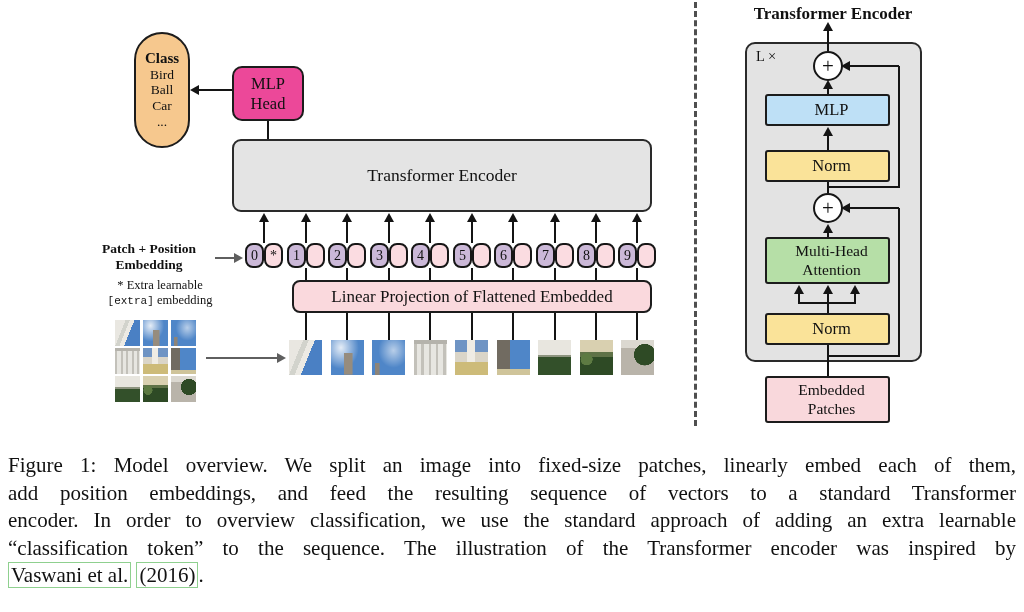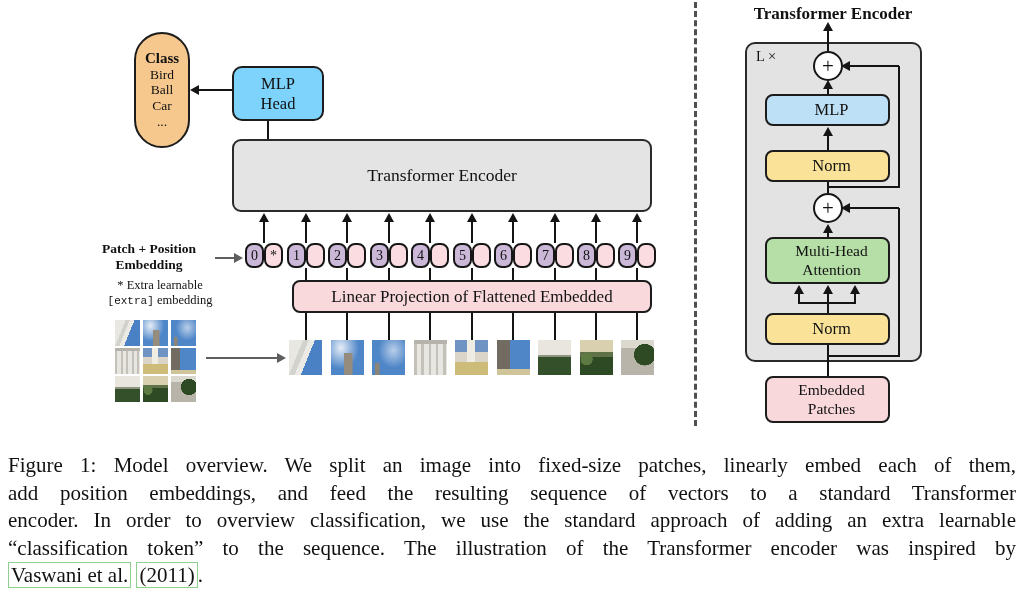--- a/index.html
+++ b/index.html
@@ -24,22 +24,22 @@
   #title-left{left:230px;top:4px;width:290px;font-size:18px;}
   #title-right{left:738px;top:4px;width:190px;font-size:17px;}
 
   
   .box{position:absolute;border:2px solid #1c1c1c;display:flex;align-items:center;
        justify-content:center;text-align:center;box-sizing:border-box;}
   #class-oval{left:134px;top:32px;width:56px;height:116px;border-radius:28px;
       background:#F6C88E;flex-direction:column;justify-content:flex-start;padding-top:16px;}
   #class-oval .hd{font-weight:bold;font-size:15px;line-height:1.1;}
   #class-oval .it{font-size:13.5px;line-height:1.17;}
-  #mlp-head{left:232px;top:66px;width:92px;height:55px;border-radius:10px;
-      background:#7dd3fc;font-size:16.5px;line-height:1.2;padding:0 8px;}
+  #mlp-head{left:232px;top:66px;width:72px;height:55px;border-radius:10px;
+      background:#ec4899;font-size:16.5px;line-height:1.2;padding:0 8px;}
   #encoder-box{left:232px;top:139px;width:420px;height:73px;border-radius:9px;
       background:#E4E4E4;border-color:#2a2a2a;font-size:17.5px;}
   #linproj-box{left:292px;top:280px;width:360px;height:33px;border-radius:8px;
       background:#FAD9DD;font-size:17px;}
 
   
   #patchpos-label{position:absolute;left:86px;top:241px;width:126px;text-align:center;
       font-weight:bold;font-size:13.5px;line-height:1.15;}
   #footnote{position:absolute;left:92px;top:278px;width:136px;text-align:center;
       font-size:12.5px;line-height:1.22;}
@@ -78,21 +78,21 @@
   .pv9{background:radial-gradient(circle at 72% 42%, #2e4a25 0 34%, rgba(0,0,0,0) 35%),
       linear-gradient(180deg,#dbd8d0 0 22%,#b9b4aa 22%);}
 
   
   #divider{position:absolute;left:694px;top:2px;height:424px;width:0;border-left:3px dashed #4f4f4f;}
 
   
   #enc-outer{left:745px;top:42px;width:177px;height:320px;border-radius:10px;
       background:#E3E3E3;border-color:#2a2a2a;}
   #loop-label{position:absolute;left:756px;top:48px;font-size:14.5px;}
-  .rbox{left:765px;width:125px;border-radius:8px;font-size:16.5px;line-height:1.18;padding-left:8px;}
+  .rbox{left:765px;width:125px;border-radius:3px;font-size:16.5px;line-height:1.18;padding-left:8px;}
   #r-mlp{top:94px;height:32px;background:#BEE0F6;}
   #r-norm1{top:150px;height:32px;background:#FAE399;}
   #r-mha{top:237px;height:47px;background:#B6DFA7;font-size:15.5px;}
   #r-norm2{top:313px;height:32px;background:#FAE399;}
   #r-emb{top:376px;height:47px;background:#F9D8DC;font-size:15.5px;}
   .pcircle{position:absolute;width:26px;height:26px;border:2px solid #161616;border-radius:50%;
       background:#ffffff;display:flex;align-items:center;justify-content:center;
       font-size:21px;line-height:1;}
   #plus1{left:813px;top:51px;}
   #plus2{left:813px;top:193px;}
@@ -256,16 +256,16 @@
   <div id="r-norm1" class="box rbox">Norm</div>
   <div id="r-mha" class="box rbox">Multi-Head Attention</div>
   <div id="r-norm2" class="box rbox">Norm</div>
   <div id="r-emb" class="box rbox">Embedded Patches</div>
 
   <div id="caption">
     <div class="cap-line">Figure 1: Model overview. We split an image into fixed-size patches, linearly embed each of them,</div>
     <div class="cap-line">add position embeddings, and feed the resulting sequence of vectors to a standard Transformer</div>
     <div class="cap-line">encoder. In order to overview classification, we use the standard approach of adding an extra learnable</div>
     <div class="cap-line">“classification token” to the sequence. The illustration of the Transformer encoder was inspired by</div>
-    <div class="cap-last"><span class="cite">Vaswani et al.</span> <span class="cite">(2011)</span><span>.</span></div>
+    <div class="cap-last"><span class="cite">Vaswani et al.</span> <span class="cite">(2016)</span><span>.</span></div>
   </div>
 
 </div>
 
 </body></html>

